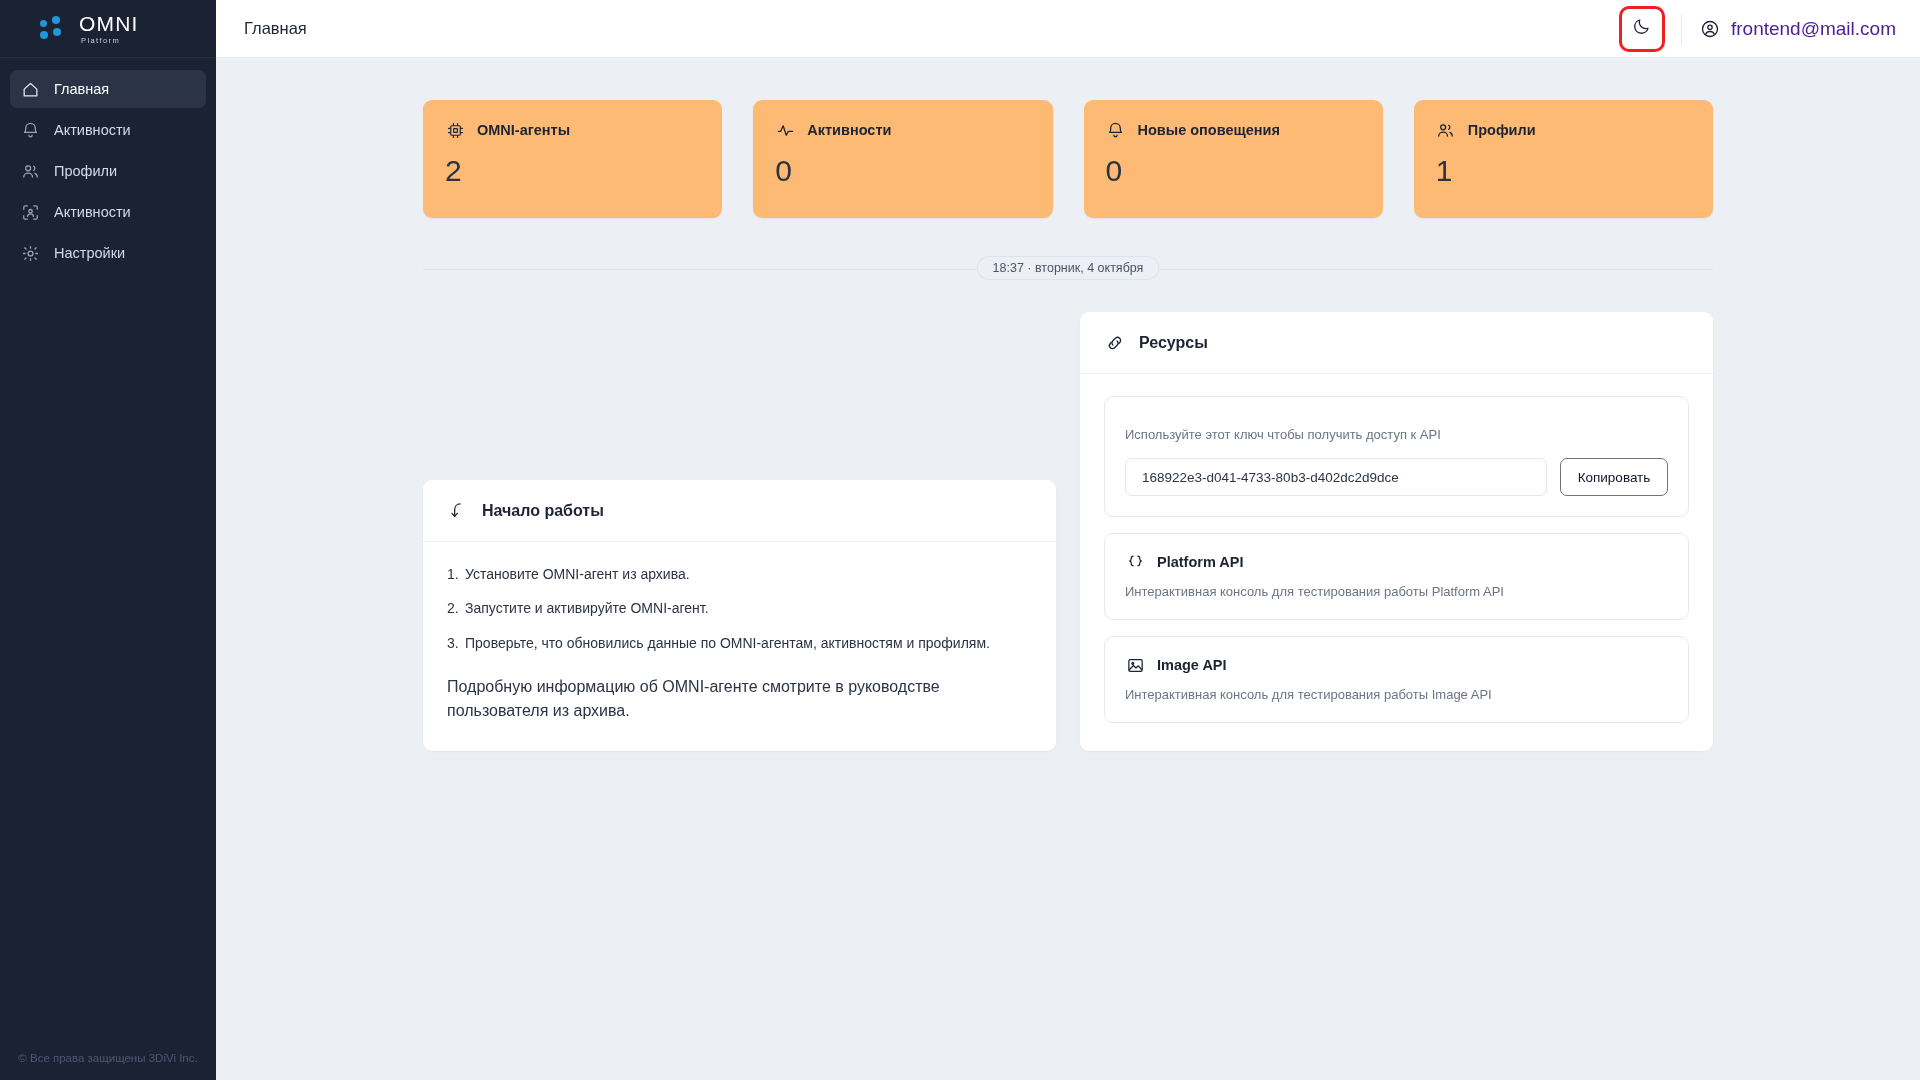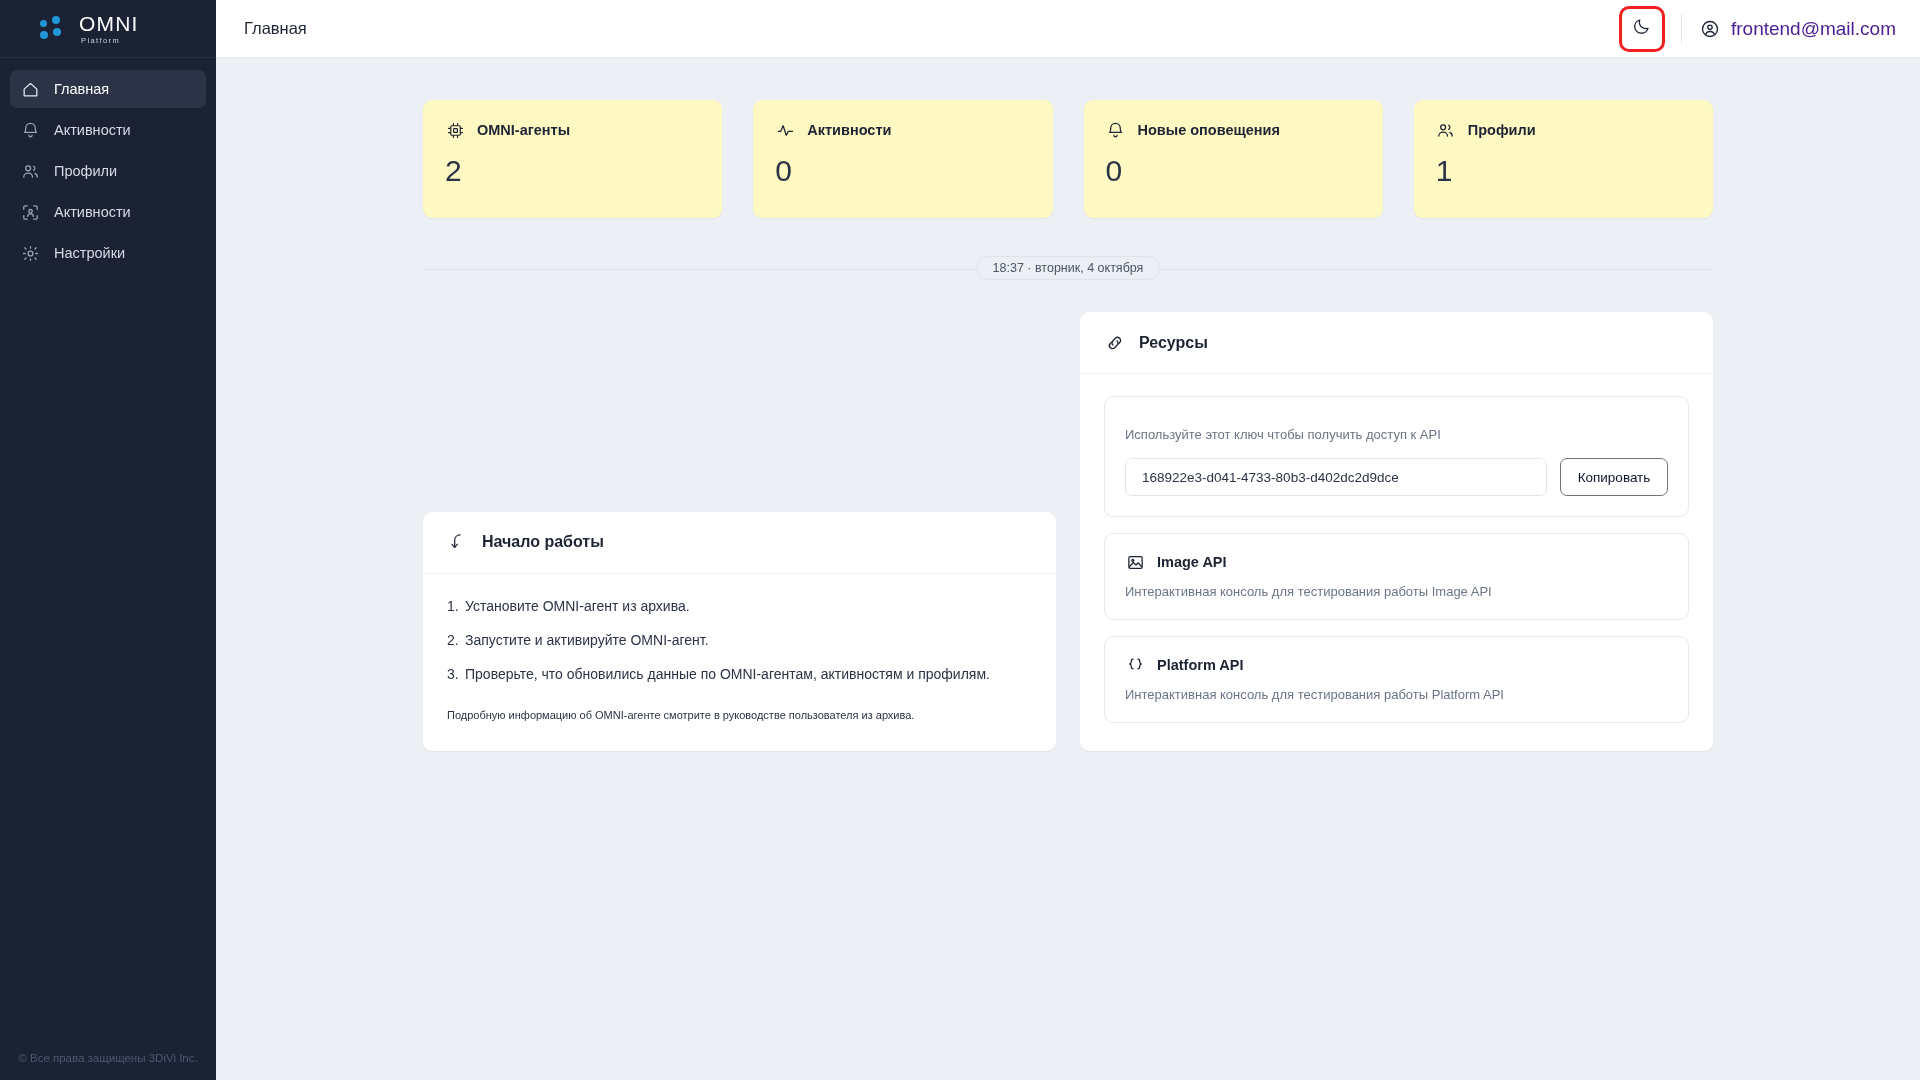--- a/index.html
+++ b/index.html
@@ -86,21 +86,21 @@
   .user-box { display: flex; align-items: center; gap: 11px; cursor: pointer; padding-right: 6px; }
   .user-ico { color: #1d2433; display: flex; }
   .user-mail { font-size: 19px; color: #4c1d95; }
 
   .content { flex: 1; overflow: hidden; padding: 42px 0 0 0; }
   .inner { width: 1290px; margin: 0 auto; }
 
   
   .stats { display: flex; gap: 31px; }
   .stat-card {
-    flex: 1; background: #fef9c3; border-radius: 9px;
+    flex: 1; background: #fdba74; border-radius: 9px;
     padding: 20px 22px 18px 22px;
     min-height: 118px;
     box-shadow: 0 1px 2px rgba(22,30,46,.05);
     display: flex; flex-direction: column;
   }
   .stat-head { display: flex; align-items: center; gap: 12px; }
   .stat-ico { width: 20px; height: 20px; color: #1d2433; display: flex; align-items: center; justify-content: center; }
   .stat-label { font-size: 14.5px; color: #1d2433; font-weight: 600; }
   .stat-value { font-size: 30px; color: #2b3345; font-weight: 300; margin-top: 16px; line-height: 1; }
 
@@ -125,21 +125,21 @@
     padding: 20px 24px; border-bottom: 1px solid #edf0f4;
   }
   .panel-ico { width: 21px; height: 21px; color: #1d2433; display: flex; align-items: center; justify-content: center; }
   .panel-title { font-size: 16px; color: #1d2433; font-weight: 600; }
   .panel-body { padding: 22px 24px 28px 24px; }
 
   .steps { display: flex; flex-direction: column; gap: 14px; }
   .step { display: flex; font-size: 14px; color: #2b3345; line-height: 1.45; }
   .step-n { width: 18px; flex: 0 0 18px; }
   .step-t { flex: 1; }
-  .note { font-size: 11px; color: #2b3345; line-height: 1.5; margin-top: 22px; }
+  .note { font-size: 16px; color: #2b3345; line-height: 1.5; margin-top: 22px; }
 
   
   .res-block { border: 1px solid #e6eaf0; border-radius: 9px; padding: 18px 20px 20px 20px; }
   .res-block + .res-block { margin-top: 16px; }
   .res-head { display: flex; align-items: center; gap: 12px; }
   .res-ico { width: 20px; height: 20px; color: #1d2433; display: flex; align-items: center; justify-content: center; }
   .res-title { font-size: 14.5px; color: #1d2433; font-weight: 600; }
   .res-desc { font-size: 13px; color: #6b7585; margin-top: 12px; }
   .key-row { display: flex; gap: 13px; margin-top: 16px; }
   .key-input {
@@ -381,43 +381,43 @@
                 <div class="key-row">
                   <input class="key-input" type="text" readonly="" value="168922e3-d041-4733-80b3-d402dc2d9dce" style="">
                   <button class="copy-btn">Копировать</button>
                 </div>
               </div>
 
               <div class="res-block">
                 <div class="res-head">
                   <span class="res-ico">
                     <svg width="19" height="19" viewBox="0 0 24 24" fill="none" stroke="currentColor" stroke-width="1.6" stroke-linecap="round" stroke-linejoin="round">
+                      <path d="M9 4c-2 0-2.4 1.3-2.4 3.2 0 1.6-.6 2.4-1.9 2.6v.4c1.3.2 1.9 1 1.9 2.6 0 1.9.4 3.2 2.4 3.2"></path>
+                      <path d="M15 4c2 0 2.4 1.3 2.4 3.2 0 1.6.6 2.4 1.9 2.6v.4c-1.3.2-1.9 1-1.9 2.6 0 1.9-.4 3.2-2.4 3.2"></path>
+                    </svg>
+                  </span>
+                  <span class="res-title">Platform API</span>
+                </div>
+                <div class="res-desc">Интерактивная консоль для тестирования работы Platform API</div>
+              </div>
+
+              <div class="res-block">
+                <div class="res-head">
+                  <span class="res-ico">
+                    <svg width="19" height="19" viewBox="0 0 24 24" fill="none" stroke="currentColor" stroke-width="1.6" stroke-linecap="round" stroke-linejoin="round">
                       <rect x="3.6" y="4.6" width="16.8" height="14.8" rx="1.6"></rect>
                       <circle cx="8.6" cy="9.4" r="1.2"></circle>
                       <path d="M4.2 17.4 9.4 12l3.2 3.2 2.8-2.8 4.2 4.6"></path>
                     </svg>
                   </span>
                   <span class="res-title">Image API</span>
                 </div>
                 <div class="res-desc">Интерактивная консоль для тестирования работы Image API</div>
               </div>
 
-              <div class="res-block">
-                <div class="res-head">
-                  <span class="res-ico">
-                    <svg width="19" height="19" viewBox="0 0 24 24" fill="none" stroke="currentColor" stroke-width="1.6" stroke-linecap="round" stroke-linejoin="round">
-                      <path d="M9 4c-2 0-2.4 1.3-2.4 3.2 0 1.6-.6 2.4-1.9 2.6v.4c1.3.2 1.9 1 1.9 2.6 0 1.9.4 3.2 2.4 3.2"></path>
-                      <path d="M15 4c2 0 2.4 1.3 2.4 3.2 0 1.6.6 2.4 1.9 2.6v.4c-1.3.2-1.9 1-1.9 2.6 0 1.9-.4 3.2-2.4 3.2"></path>
-                    </svg>
-                  </span>
-                  <span class="res-title">Platform API</span>
-                </div>
-                <div class="res-desc">Интерактивная консоль для тестирования работы Platform API</div>
-              </div>
-
             </div>
           </div>
 
         </section>
 
       </div>
     </div>
   </div>
 </div>
 

